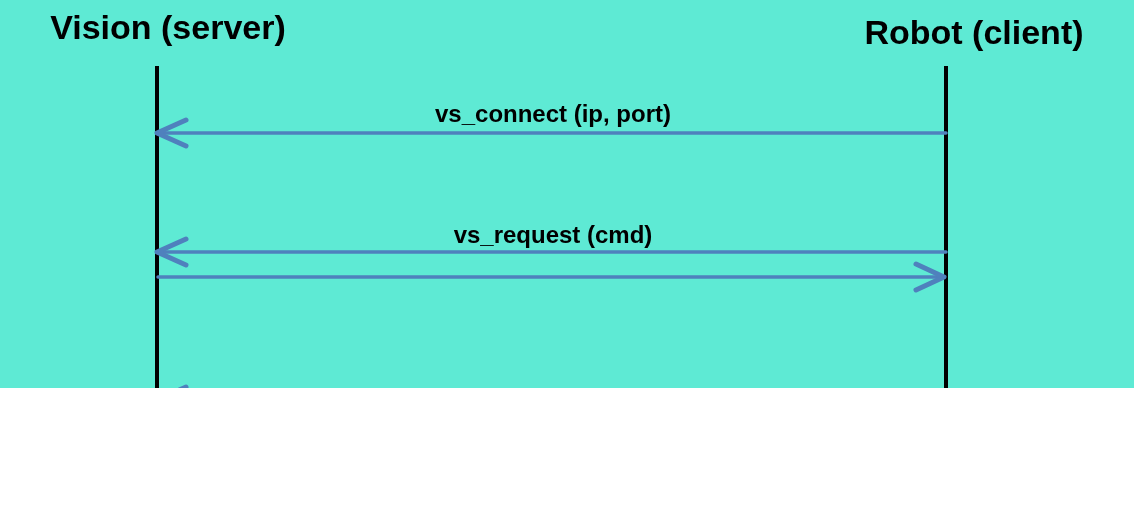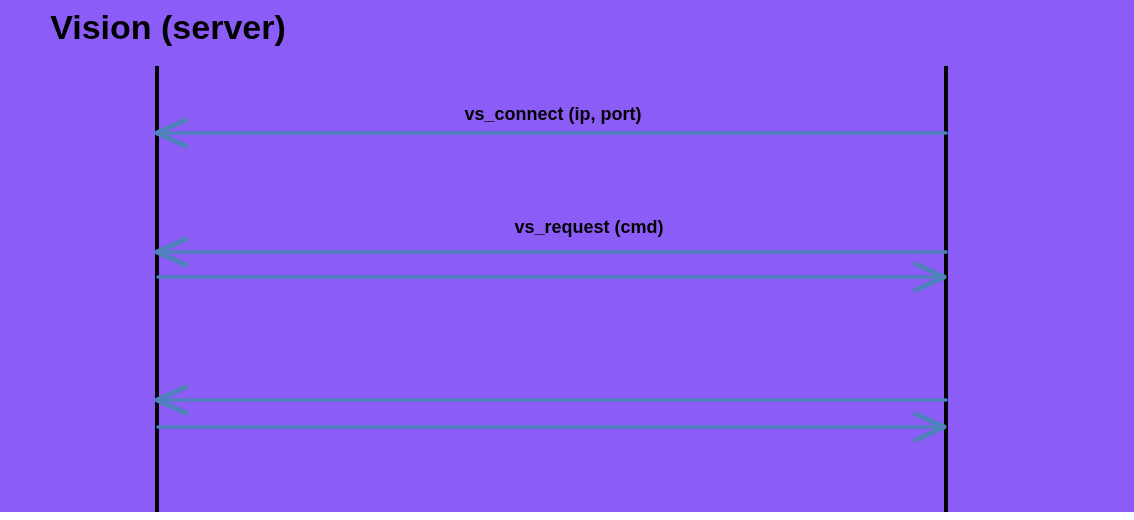--- a/index.html
+++ b/index.html
@@ -4,22 +4,22 @@
 <style>
   html, body {
     margin: 0;
     padding: 0;
     background: #ffffff;
     font-family: "Liberation Sans", sans-serif;
   }
   .stage {
     position: relative;
     width: 1134px;
-    height: 512px;
-    background: #8b5cf6;
+    height: 388px;
+    background: #5eead4;
     overflow: hidden;
   }
   .arrows-layer {
     position: absolute;
     left: 0;
     top: 0;
     width: 1134px;
     height: 520px;
   }
   .actor-title {
@@ -30,28 +30,28 @@
     color: #000000;
     white-space: nowrap;
     letter-spacing: 0px;
   }
   .actor-title.left  { left: 168px; top: 8px; }
   .actor-title.right { left: 974px; top: 13px; }
   .msg-label {
     position: absolute;
     left: 553px;
     transform: translateX(-50%);
-    font-size: 18px;
+    font-size: 24px;
     font-weight: 700;
     color: #000000;
     white-space: nowrap;
     line-height: 30px;
   }
   .msg-label.m1 { top: 99px; }
-  .msg-label.m2 { top: 212px; margin-left: 36px; }
+  .msg-label.m2 { top: 220px; }
   .msg-label.m3 { top: 368px; }
 </style>
 </head>
 <body>
 
 <div class="stage">
 
   <svg class="arrows-layer" width="1134" height="520" viewBox="0 0 1134 520" xmlns="http://www.w3.org/2000/svg">
 
     <line x1="157" y1="66" x2="157" y2="517" stroke="#000000" stroke-width="4"></line>
@@ -67,17 +67,18 @@
     <polyline points="916,264 944,277 916,290" fill="none" stroke="#4F81BD" stroke-width="5" stroke-linecap="round" stroke-linejoin="round"></polyline>
 
     <line x1="157" y1="400" x2="946" y2="400" stroke="#4F81BD" stroke-width="3.5" stroke-linecap="round"></line>
     <polyline points="186,387 157,400 186,413" fill="none" stroke="#4F81BD" stroke-width="5" stroke-linecap="round" stroke-linejoin="round"></polyline>
 
     <line x1="158" y1="427" x2="944" y2="427" stroke="#4F81BD" stroke-width="3.5" stroke-linecap="round"></line>
     <polyline points="916,414 944,427 916,440" fill="none" stroke="#4F81BD" stroke-width="5" stroke-linecap="round" stroke-linejoin="round"></polyline>
   </svg>
 
   <div class="actor-title left">Vision (server)</div>
+  <div class="actor-title right">Robot (client)</div>
 
   <div class="msg-label m1">vs_connect (ip, port)</div>
   <div class="msg-label m2">vs_request (cmd)</div>
 
 </div>
 
 </body></html>

